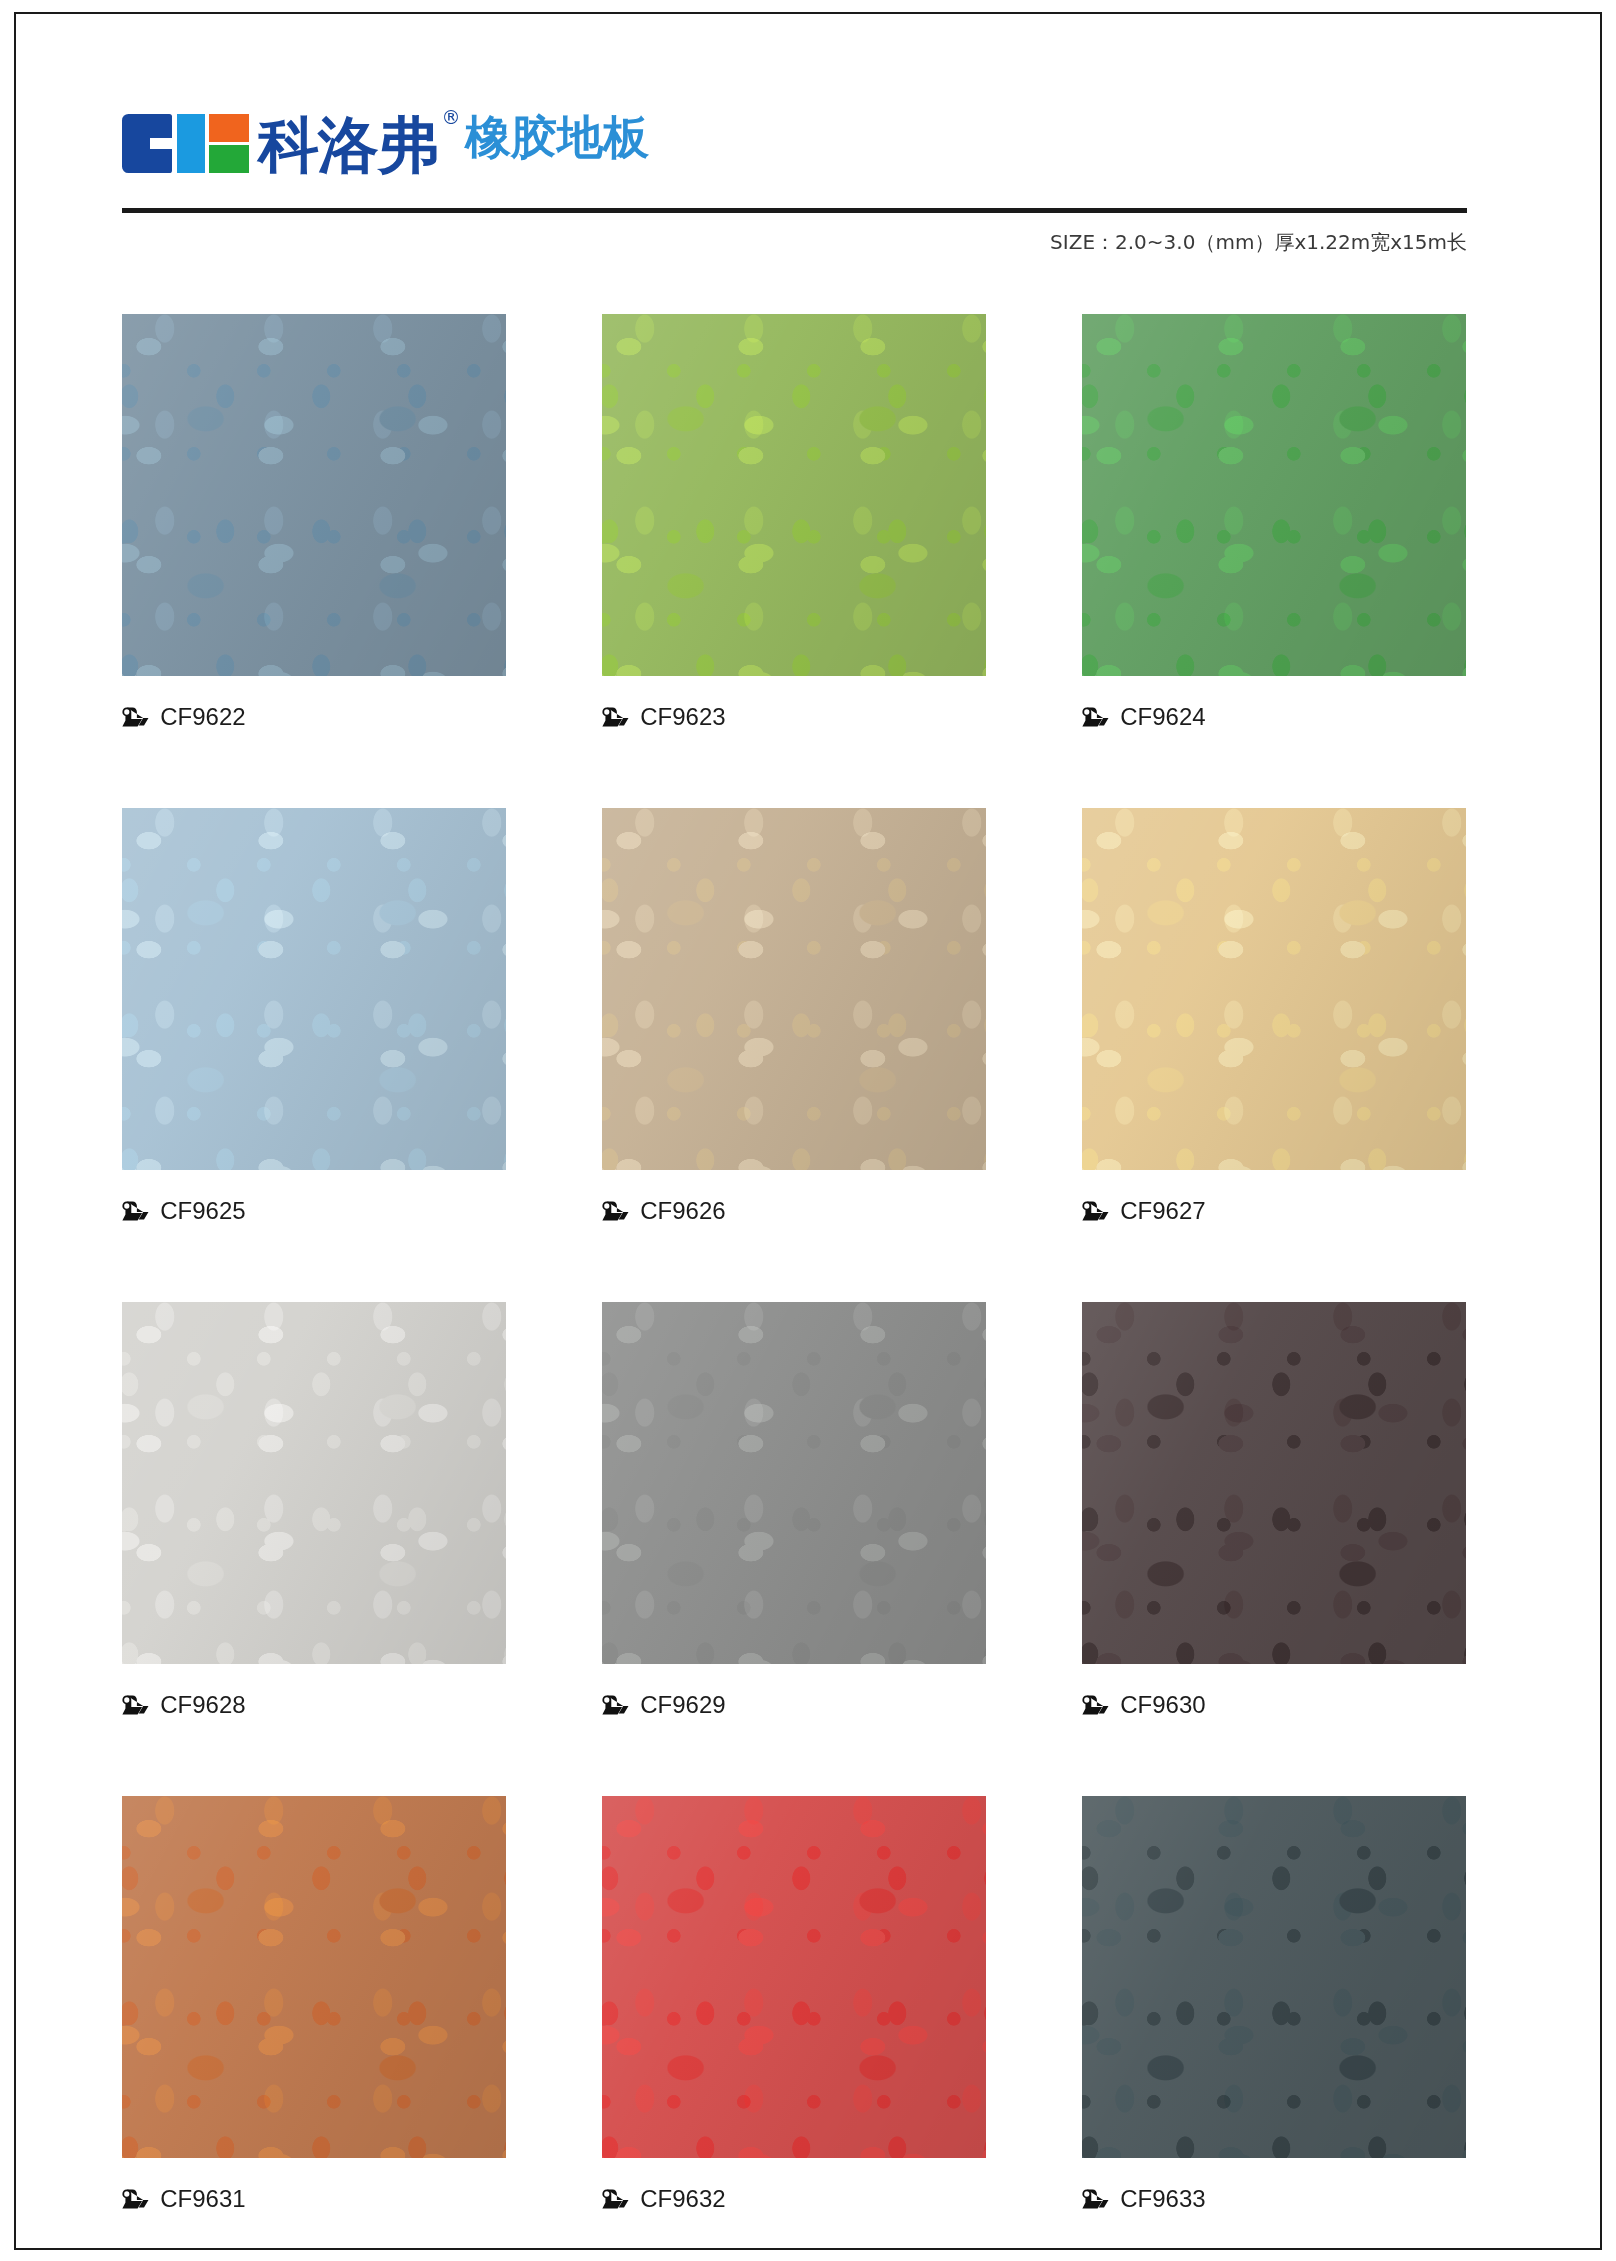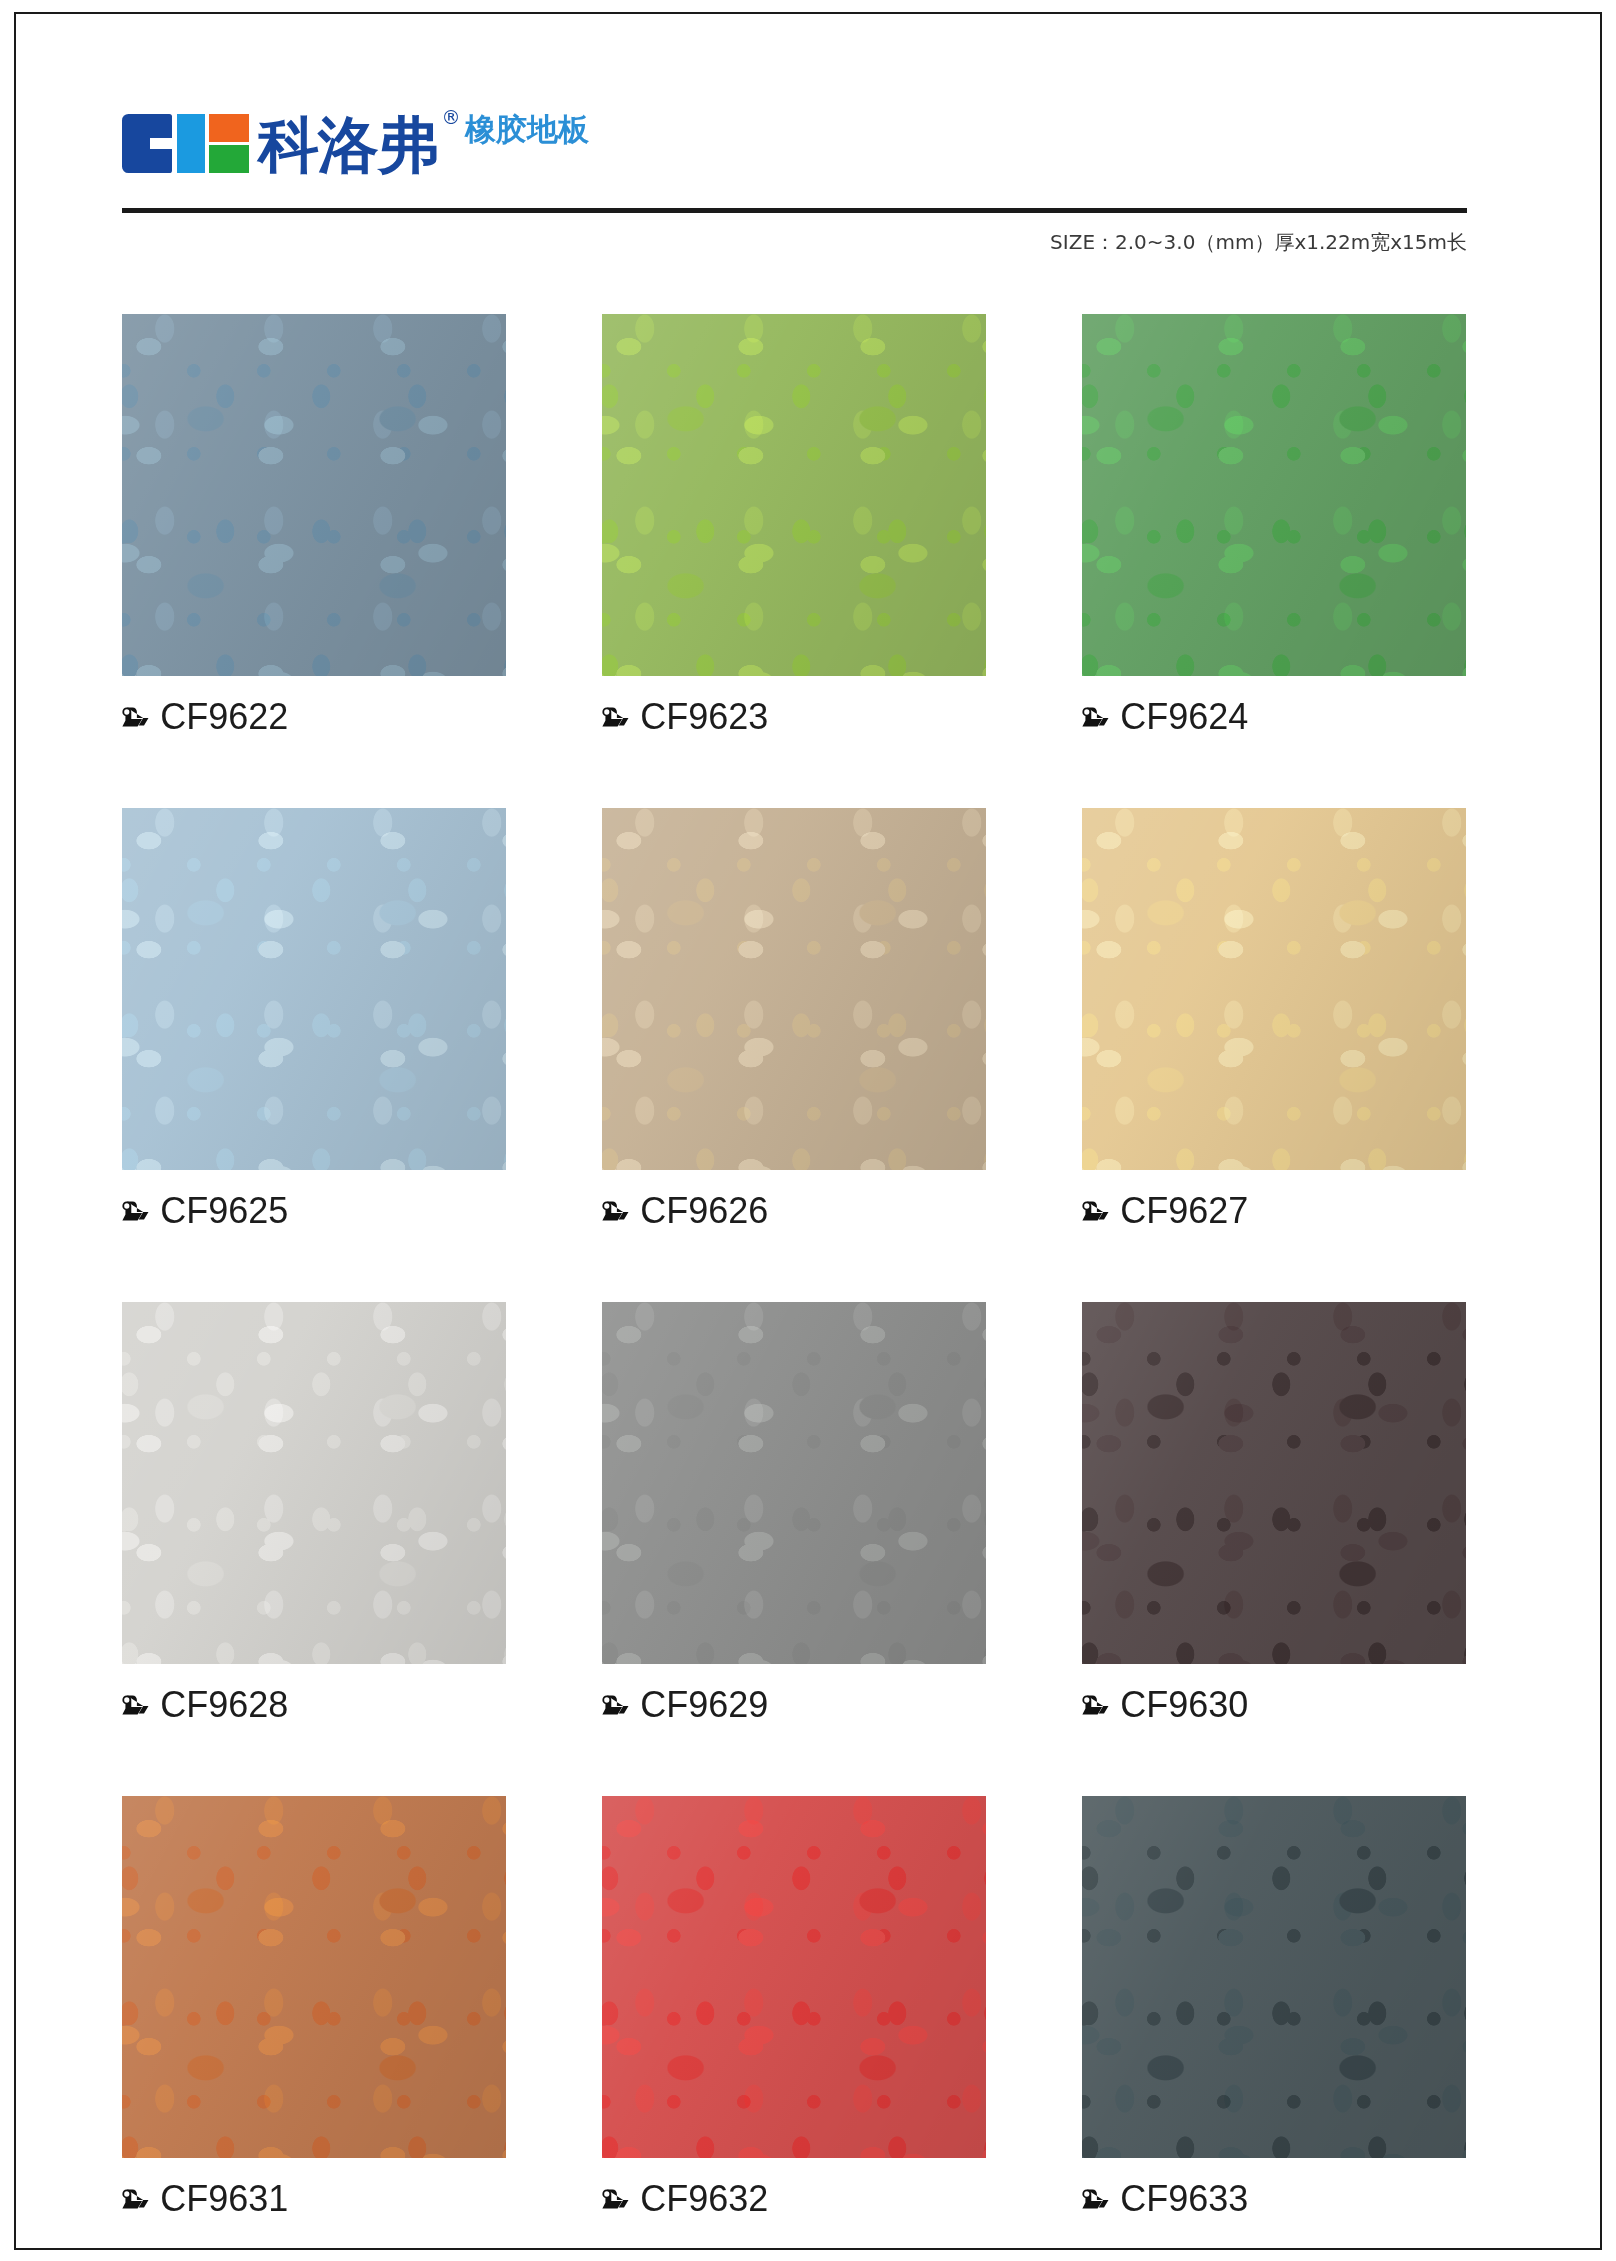--- a/index.html
+++ b/index.html
@@ -118,21 +118,21 @@
     position: absolute;
     top: -6.4px;
     right: -22px;
     font-size: 19px;
     font-weight: 400;
     color: #17479e;
   }
 
   .title-cn {
     font-family: "DejaVu Sans", sans-serif;
-    font-size: 31px;
+    font-size: 46px;
     font-weight: 700;
     color: #2b8fd6;
     line-height: 1;
     white-space: nowrap;
     margin-bottom: 2.6px;
     margin-left: 19px;
   }
   .title-en {
     font-family: "Liberation Sans", sans-serif;
     font-size: 50px;
@@ -225,21 +225,21 @@
     height: 35px;
   }
   .roll-icon {
     flex: 0 0 auto;
     width: 28px;
     height: 22px;
     display: block;
   }
   .code {
     font-family: "Liberation Sans", sans-serif;
-    font-size: 36px;
+    font-size: 24px;
     font-weight: 400;
     color: #1c1c1c;
     line-height: 1;
     white-space: nowrap;
   }
 </style>
 </head>
 <body>
 
 <div class="page">

